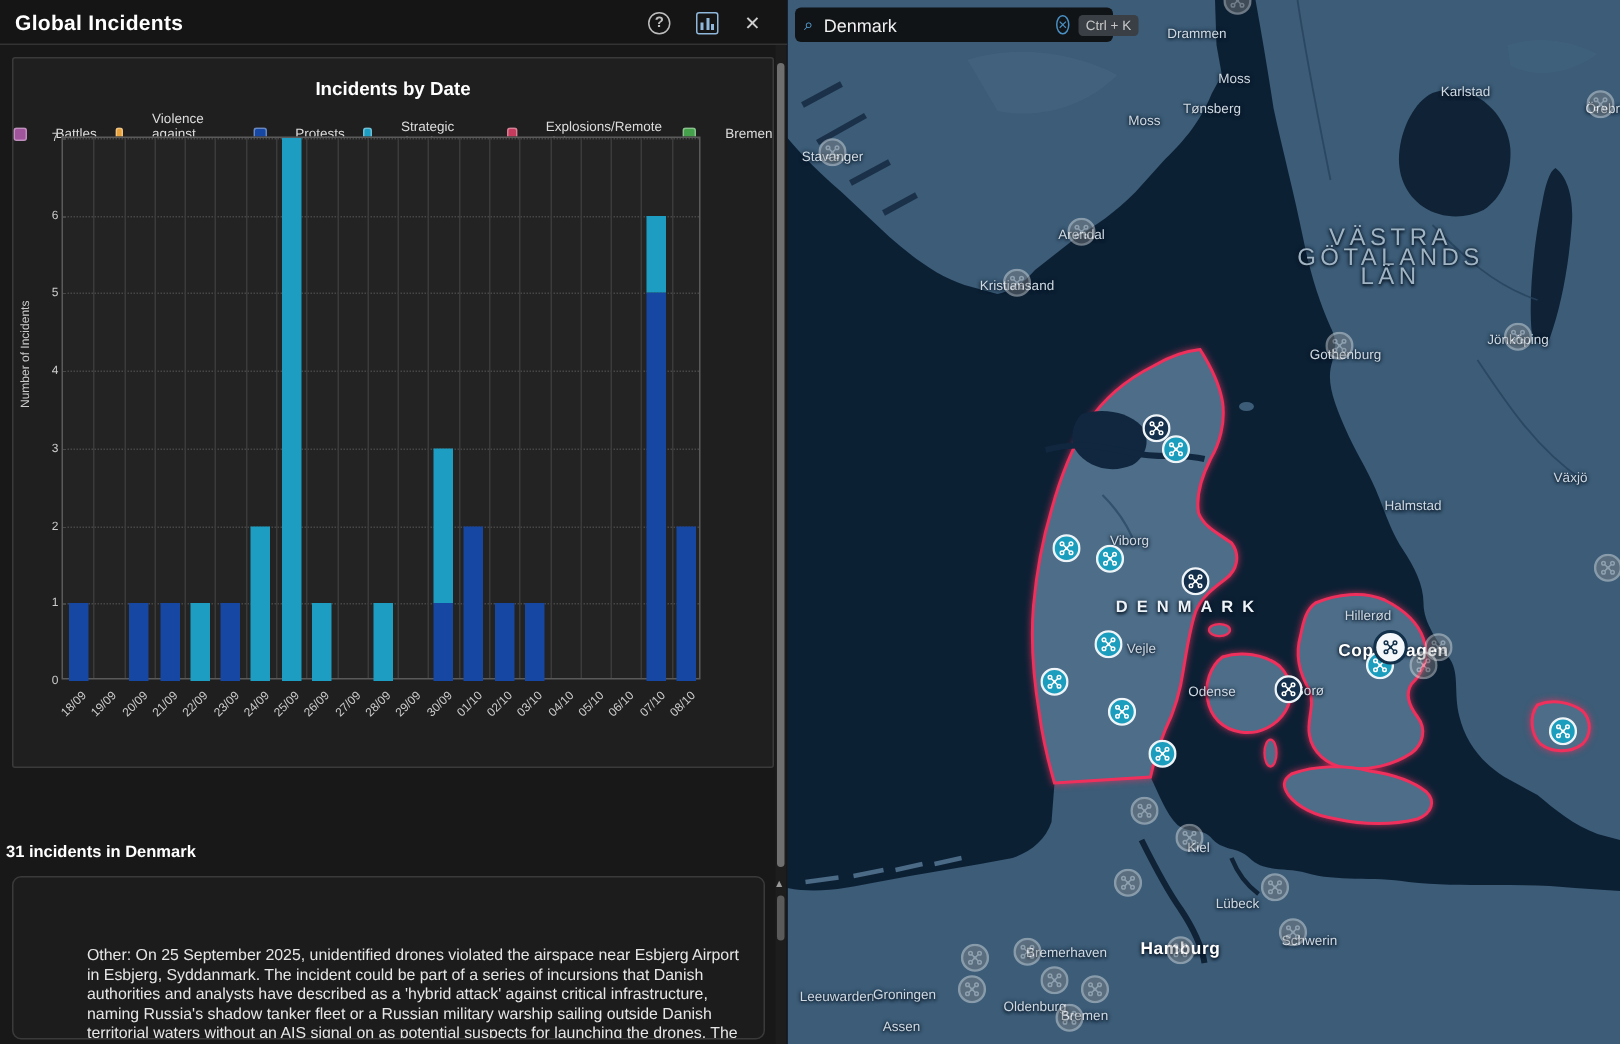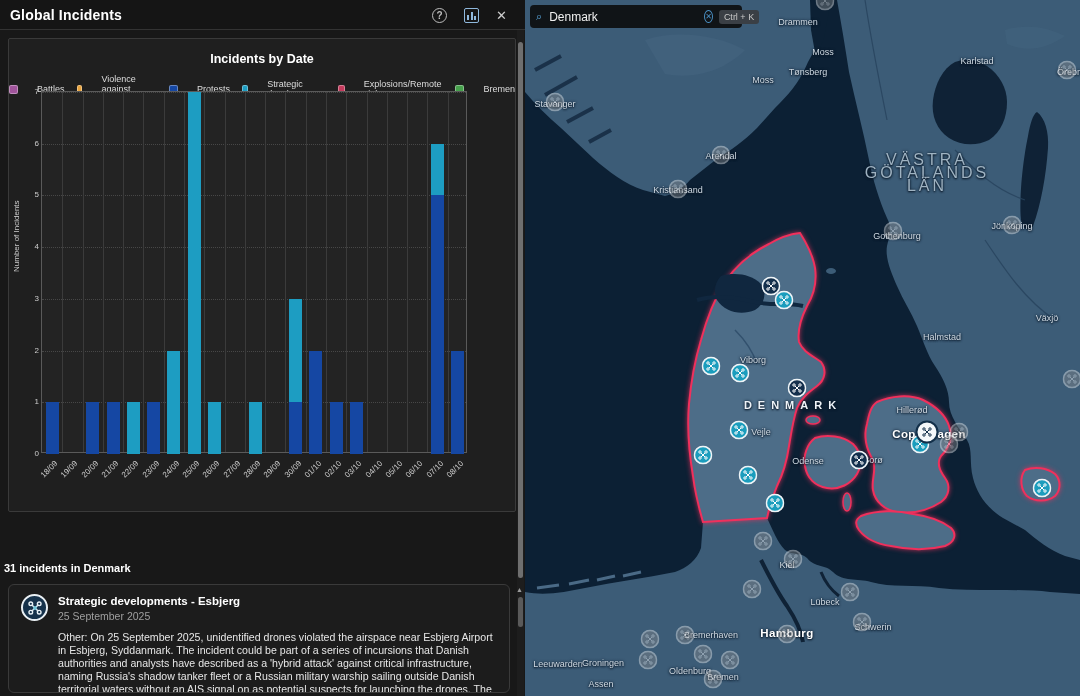--- a/index.html
+++ b/index.html
@@ -205,38 +205,20 @@
           <div class="xtick" style="left: 409.286px; top: 420px;">06/10</div>
           <div class="xtick" style="left: 429.571px; top: 420px;">07/10</div>
           <div class="xtick" style="left: 449.857px; top: 420px;">08/10</div>
         </div>
     </div>
 
 
     <div class="results-count">31 incidents in Denmark</div>
 
     <div class="incident-card">
-      <div class="inc-head">
-        <div class="inc-icon">
-          <svg width="14" height="14" viewBox="0 0 10 10">
-            <g stroke="#eaf2f6" stroke-width="1" fill="none">
-              <circle cx="2" cy="2" r="1.3"></circle>
-                <circle cx="8" cy="2" r="1.3"></circle>
-              <circle cx="2" cy="8" r="1.3"></circle>
-                <circle cx="8" cy="8" r="1.3"></circle>
-              <path d="M3 3 L7 7 M7 3 L3 7"></path>
-            </g>
-            <rect x="3.8" y="3.8" width="2.4" height="2.4" rx="0.6" fill="#6fc6da"></rect>
-          </svg>
-        </div>
-        <div>
-          <div class="inc-title">Strategic developments - Esbjerg</div>
-          <div class="inc-date">25 September 2025</div>
-        </div>
-      </div>
       <div class="inc-body">Other: On 25 September 2025, unidentified drones violated the airspace near Esbjerg Airport in Esbjerg, Syddanmark. The incident could be part of a series of incursions that Danish authorities and analysts have described as a 'hybrid attack' against critical infrastructure, naming Russia's shadow tanker fleet or a Russian military warship sailing outside Danish territorial waters without an AIS signal on as potential suspects for launching the drones. The Danish Defence Ministry claimed there is no evidence yet of Russian involvement.</div>
     </div>
 
     <div class="sb-track"></div>
     <div class="sb-thumb" style="top:42px;height:536px;"></div>
     <div class="sb-arrow" style="top:586px;">▲</div>
     <div class="sb-thumb" style="top:597px;height:30px;background:#5a5a5a;"></div>
   </div>
 
   <div class="map">
@@ -300,21 +282,21 @@
         <div class="m-label " style="left: 487px; top: 226px;">Jönköping</div>
         <div class="m-label " style="left: 522px; top: 318px;">Växjö</div>
         <div class="m-label " style="left: 417px; top: 337px;">Halmstad</div>
         <div class="m-label " style="left: 228px; top: 360px;">Viborg</div>
         <div class="m-label country" style="left: 268px; top: 405px;">DENMARK</div>
         <div class="m-label " style="left: 387px; top: 410px;">Hillerød</div>
         <div class="m-label city-bold" style="left: 404px; top: 434px;">Copenhagen</div>
         <div class="m-label " style="left: 236px; top: 432px;">Vejle</div>
         <div class="m-label " style="left: 283px; top: 461px;">Odense</div>
         <div class="m-label " style="left: 348px; top: 460px;">Sorø</div>
-        <div class="m-label " style="left: 262px; top: 565px;">Kiel</div>
+        <div class="m-label " style="left: 274px; top: 565px;">Kiel</div>
         <div class="m-label " style="left: 300px; top: 602px;">Lübeck</div>
         <div class="m-label " style="left: 348px; top: 627px;">Schwerin</div>
         <div class="m-label city-bold" style="left: 262px; top: 633px;">Hamburg</div>
         <div class="m-label " style="left: 186px; top: 635px;">Bremerhaven</div>
         <div class="m-label " style="left: 165px; top: 671px;">Oldenburg</div>
         <div class="m-label " style="left: 198px; top: 677px;">Bremen</div>
         <div class="m-label " style="left: 33px; top: 664px;">Leeuwarden</div>
         <div class="m-label " style="left: 78px; top: 663px;">Groningen</div>
         <div class="m-label " style="left: 76px; top: 684px;">Assen</div>
       </div>

